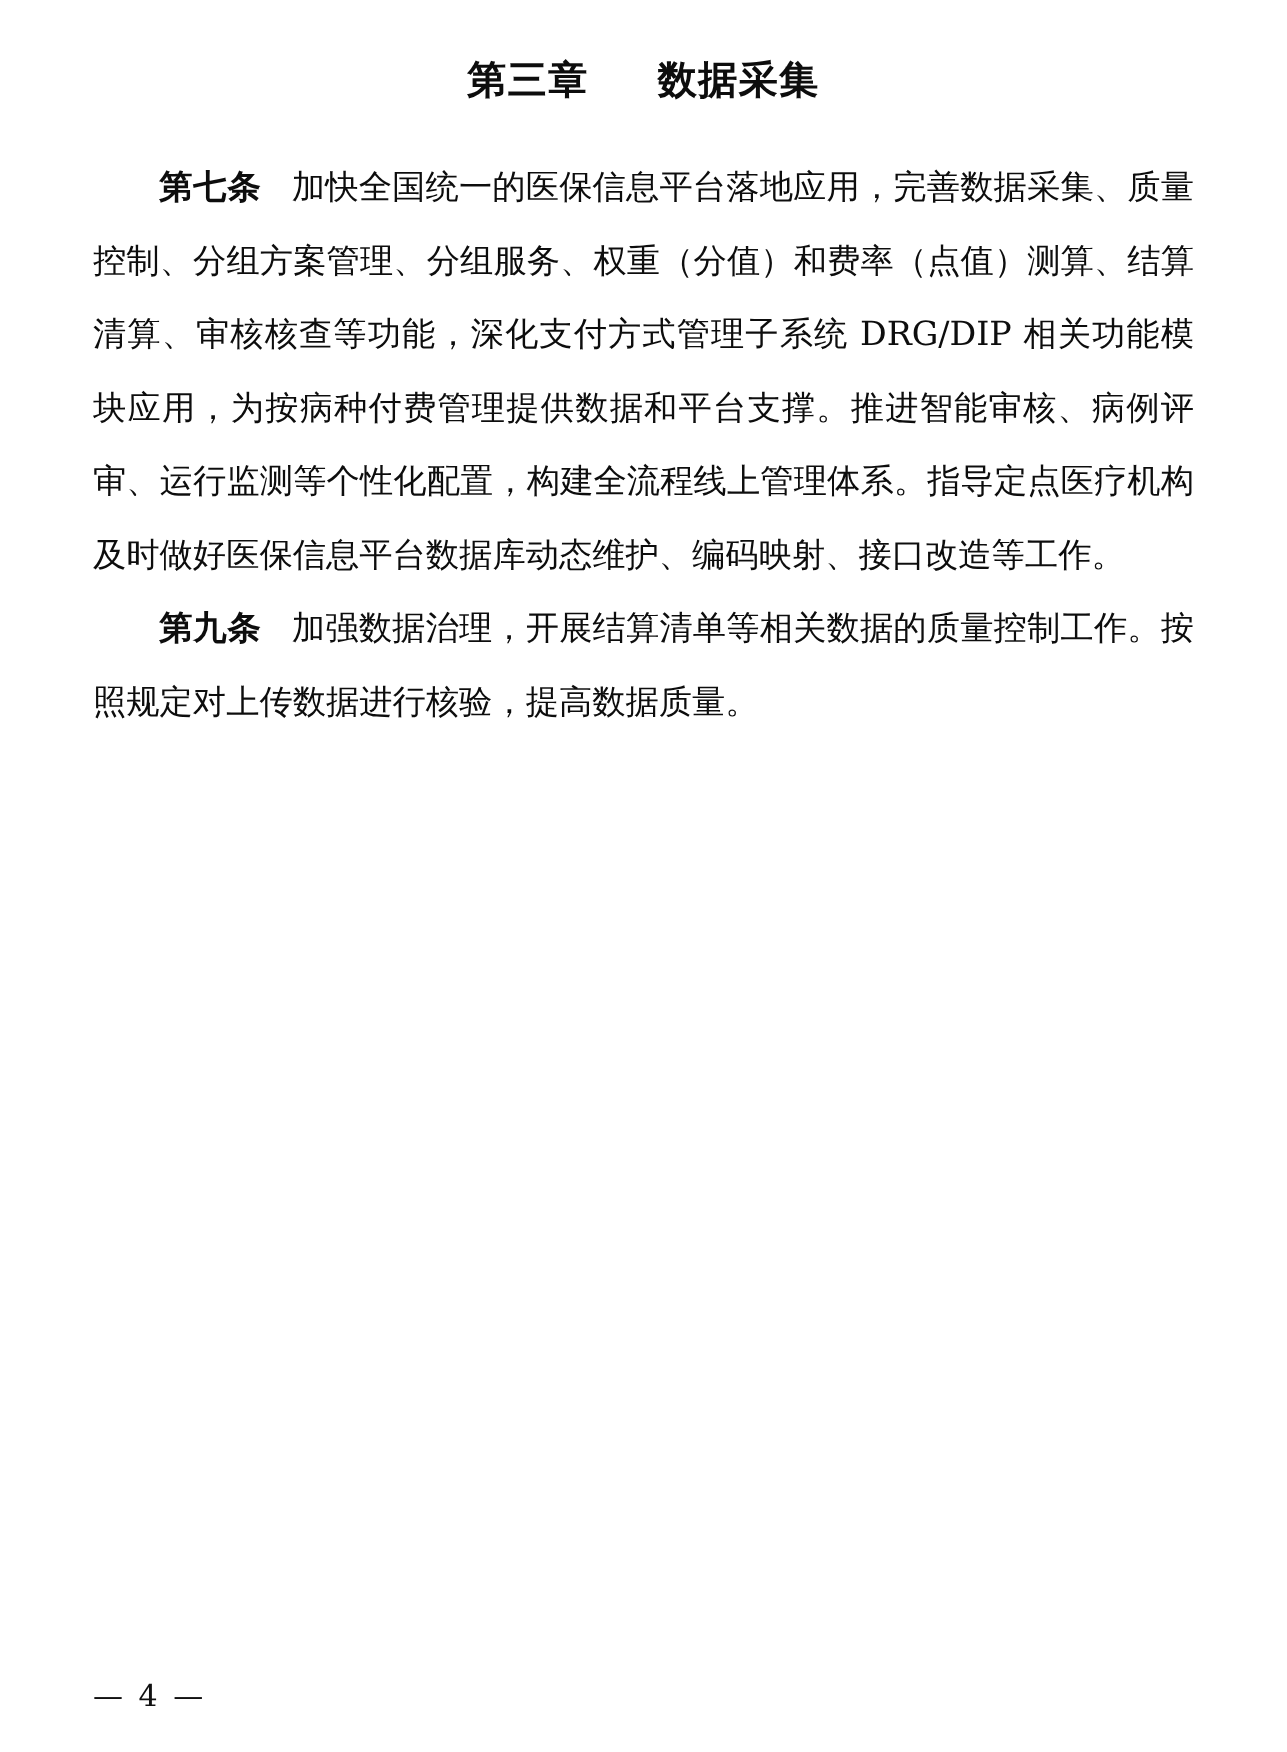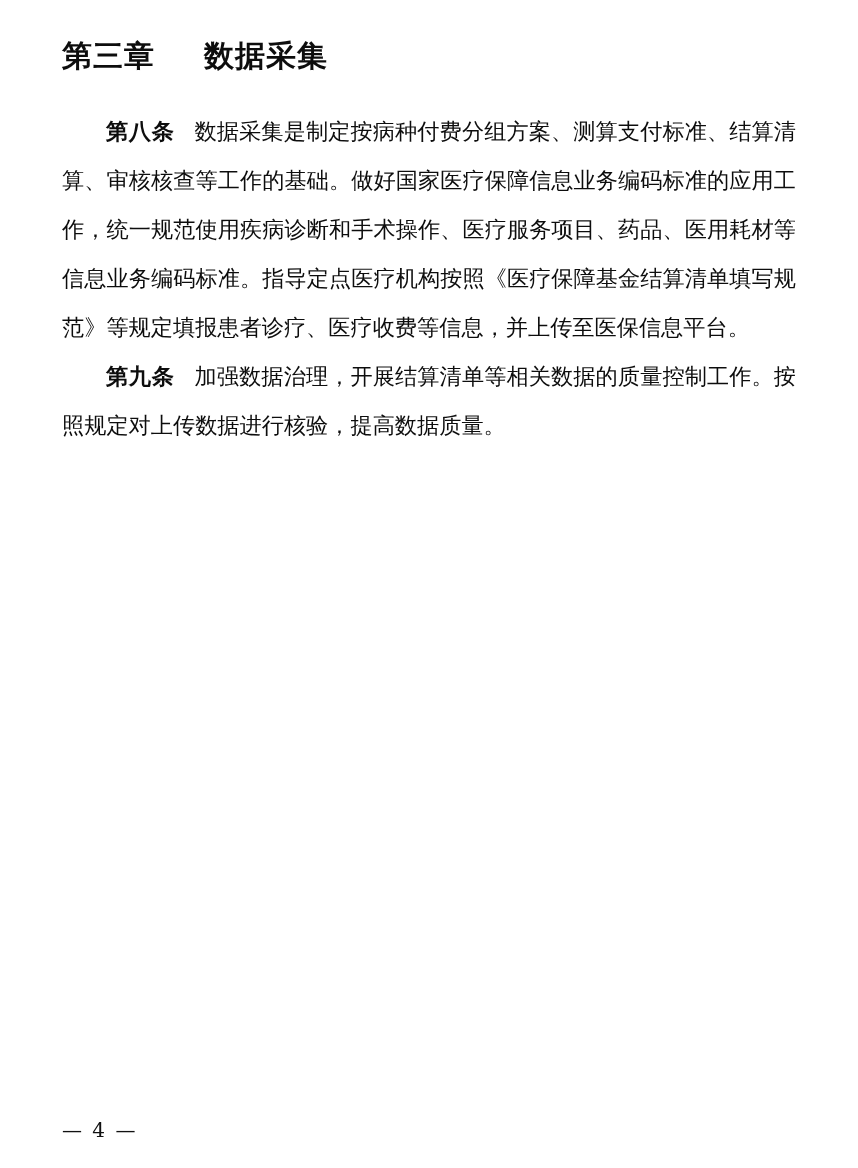--- a/index.html
+++ b/index.html
@@ -16,22 +16,22 @@
     overflow: hidden;
   }
   .page {
     width: 858px;
     height: 1168px;
     box-sizing: border-box;
     padding: 18px 62px 0 62px;
     position: relative;
   }
   .chapter-title {
-    text-align: left;
-    font-size: 30px;
+    text-align: center;
+    font-size: 26px;
     font-weight: bold;
     letter-spacing: 1px;
     margin-top: 18px;
     margin-bottom: 30px;
     font-family: "DejaVu Serif", "Liberation Serif", serif;
   }
   .chapter-title .gap {
     display: inline-block;
     width: 26px;
   }
@@ -71,24 +71,24 @@
 <body>
 
 <div class="page">
 
   <div class="chapter-title">
     <span>第三章</span>
     <span class="gap"></span>
     <span>数据采集</span>
   </div>
 
+  <p class="para">
+    <span class="indent"></span><span class="art-no">第七条</span><span class="art-gap"></span><span>加快全国统一的医保信息平台落地应用，完善数据采集、质量控制、分组方案管理、分组服务、权重（分值）和费率（点值）测算、结算清算、审核核查等功能，深化支付方式管理子系统 DRG/DIP 相关功能模块应用，为按病种付费管理提供数据和平台支撑。推进智能审核、病例评审、运行监测等个性化配置，构建全流程线上管理体系。指导定点医疗机构及时做好医保信息平台数据库动态维护、编码映射、接口改造等工作。</span>
+  </p>
 
-  <p class="para">
-    <span class="indent"></span><span class="art-no">第八条</span><span class="art-gap"></span><span>数据采集是制定按病种付费分组方案、测算支付标准、结算清算、审核核查等工作的基础。做好国家医疗保障信息业务编码标准的应用工作，统一规范使用疾病诊断和手术操作、医疗服务项目、药品、医用耗材等信息业务编码标准。指导定点医疗机构按照《医疗保障基金结算清单填写规范》等规定填报患者诊疗、医疗收费等信息，并上传至医保信息平台。</span>
-  </p>
 
   <p class="para">
     <span class="indent"></span><span class="art-no">第九条</span><span class="art-gap"></span><span>加强数据治理，开展结算清单等相关数据的质量控制工作。按照规定对上传数据进行核验，提高数据质量。</span>
   </p>
 
 
   <div class="footer">— 4 —</div>
 
 </div>
 

